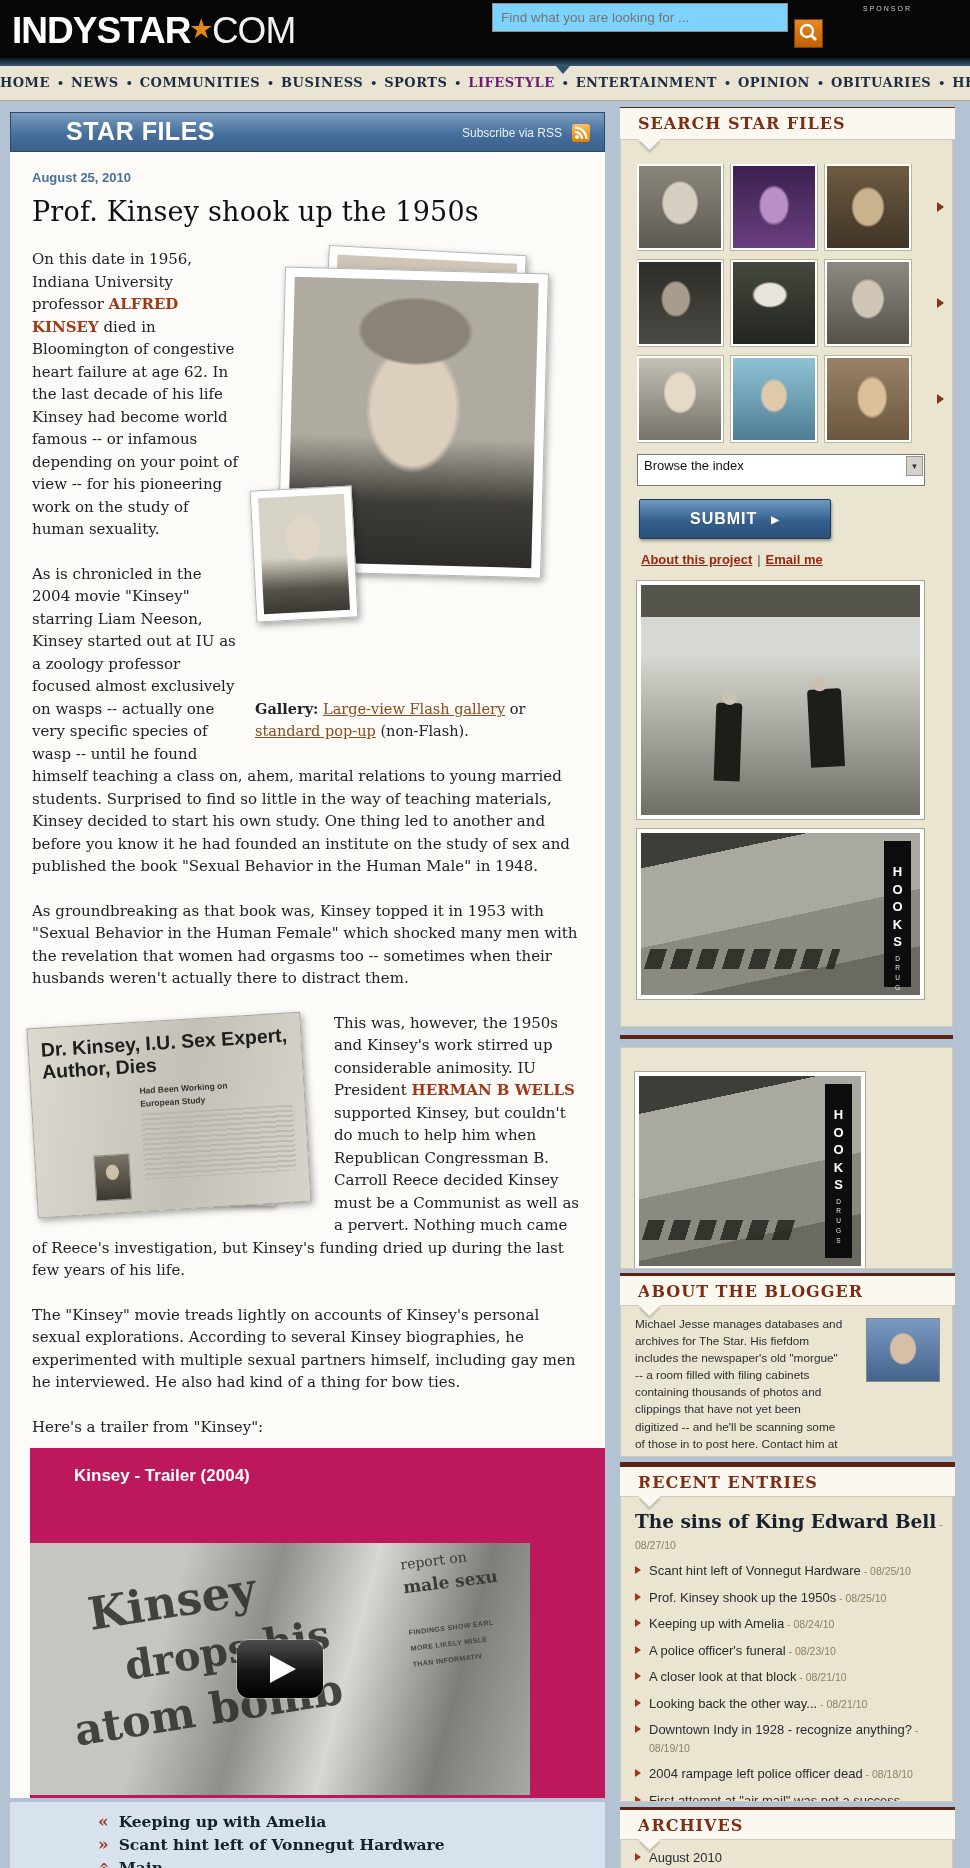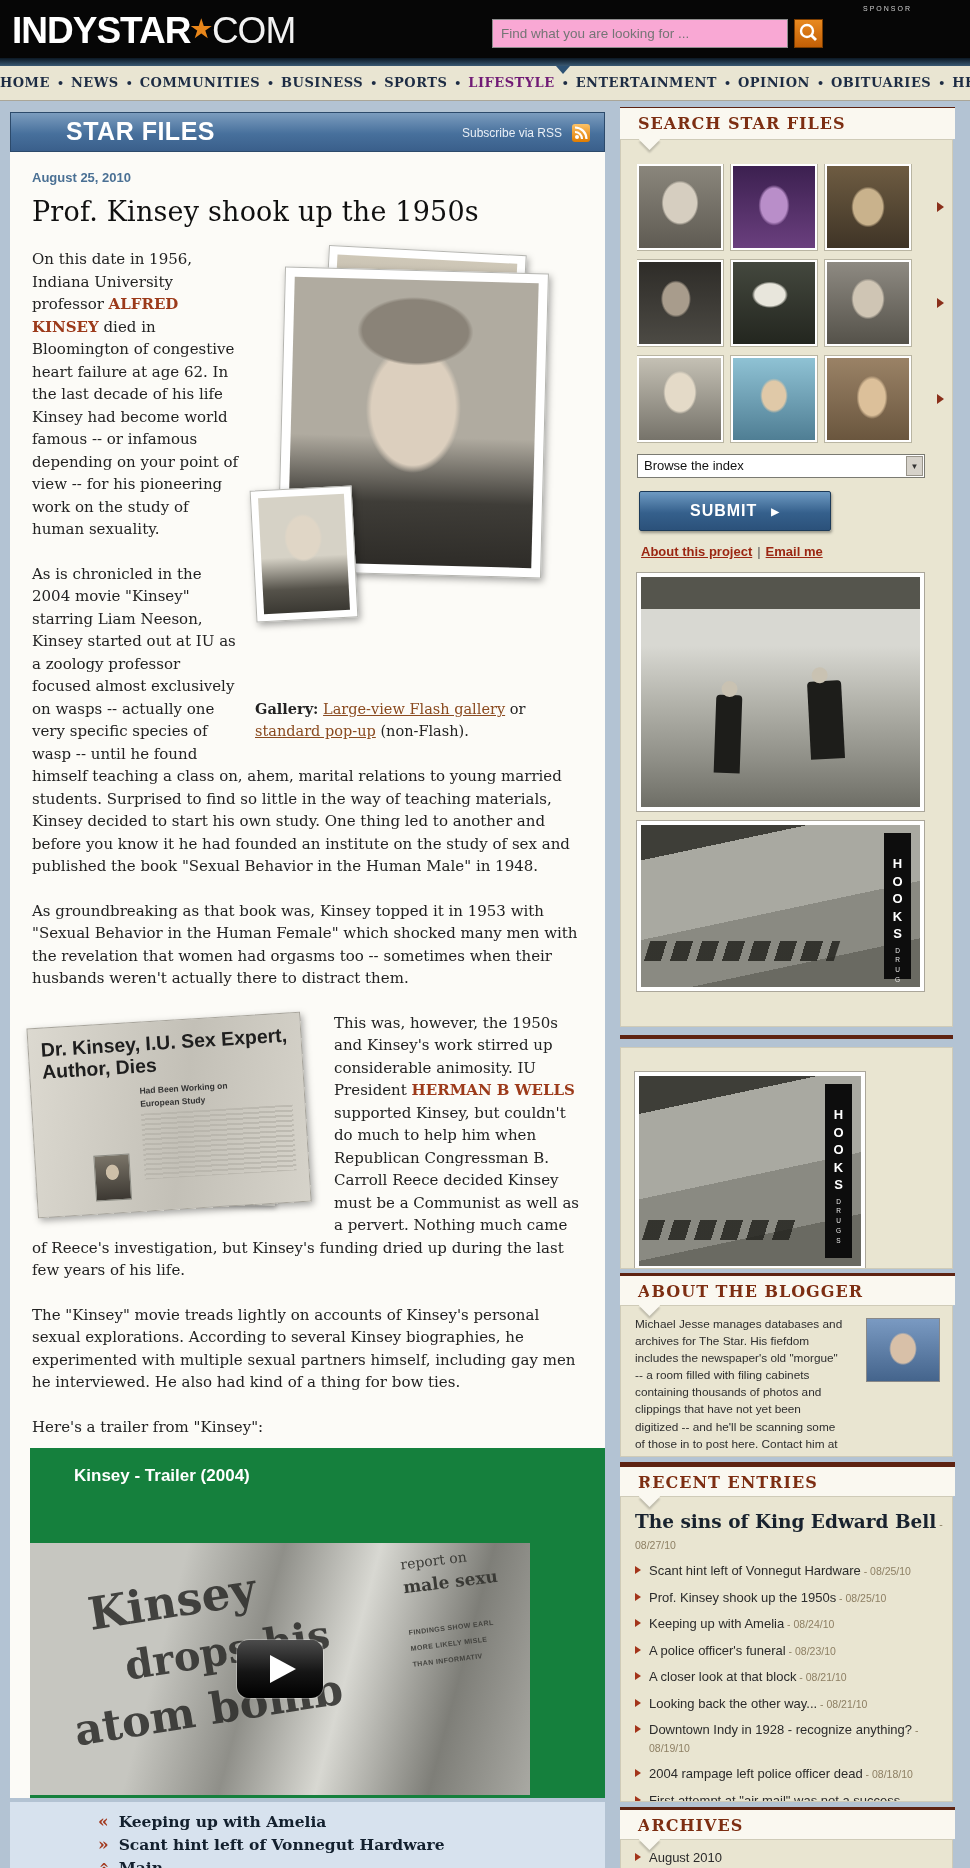--- a/index.html
+++ b/index.html
@@ -8,22 +8,22 @@
         font-family:"Liberation Sans",sans-serif;margin:0 auto;}
   
   .header{position:absolute;left:0;top:0;width:970px;height:66px;background:#060606;}
   .header-band{position:absolute;left:0;bottom:0;width:100%;height:8px;
                background:linear-gradient(#0b1824,#3a5972);}
   .logo{position:absolute;left:12px;top:10px;color:#fff;font-weight:bold;font-size:37px;
         letter-spacing:-1px;font-family:"Liberation Sans",sans-serif;}
   .logo .star{color:#e8861a;font-size:24px;vertical-align:6px;letter-spacing:0;}
   .logo .com{font-weight:normal;opacity:.95;}
   .sponsor{position:absolute;right:58px;top:5px;color:#cfcfcf;font-size:7px;letter-spacing:2px;}
-  .search-input{position:absolute;left:492px;top:19px;width:296px;height:29px;border:1px solid #8d8d8d;
-        padding:0 8px;font-size:13.5px;color:#555;background:#f9a8d4;font-family:"Liberation Sans",sans-serif;}
+  .search-input{position:absolute;left:492px;top:3px;width:296px;height:29px;border:1px solid #8d8d8d;
+        padding:0 8px;font-size:13.5px;color:#555;background:#7dd3fc;font-family:"Liberation Sans",sans-serif;}
   .search-btn{position:absolute;left:794px;top:19px;width:29px;height:29px;border:1px solid #7a3c00;
         background:linear-gradient(#ef9djson 0,#e8891f 0,#c25f06 100%);cursor:pointer;}
   .search-btn{background:linear-gradient(#e8891f,#c25f06);}
   .header-notch{position:absolute;left:556px;top:66px;width:0;height:0;
         border-left:7px solid transparent;border-right:7px solid transparent;border-top:8px solid #2d5273;z-index:3;}
   
   .navbar{position:absolute;left:0;top:66px;width:970px;height:35px;background:#e9e5d2;
         border-bottom:1px solid #aaa698;text-align:center;line-height:34px;
         font-family:"DejaVu Serif","Liberation Serif",serif;font-weight:bold;font-size:13px;color:#1d2c44;}
   .navitem{letter-spacing:.5px;cursor:pointer;}
@@ -67,21 +67,21 @@
   .clip{position:absolute;left:0;top:6px;width:274px;height:190px;padding:10px 12px;
         background:linear-gradient(100deg,#dcd9d0,#c3c0b7 55%,#d6d3ca);transform:rotate(-3.5deg);
         box-shadow:2px 3px 7px rgba(0,0,0,.35);border:1px solid #a8a59c;}
   .clip-headline{font-family:"Liberation Sans",sans-serif;font-weight:bold;font-size:19.5px;line-height:1.15;color:#1e1e1e;}
   .clip-sub{font-family:"Liberation Sans",sans-serif;font-weight:bold;font-size:8.5px;color:#333;margin:7px 0 4px 96px;width:120px;}
   .clip-lines{height:66px;margin-left:96px;opacity:.7;
         background:repeating-linear-gradient(#b4b1a8 0 2px,transparent 2px 5px);}
   .clip-photo{position:absolute;left:58px;bottom:12px;width:36px;height:46px;border:1px solid #8a8a82;
         background:radial-gradient(ellipse 11px 13px at 50% 38%,#cdbfa8 0 55%,transparent 62%),linear-gradient(#7a7468,#3c3832);}
   
-  .video{width:598px;height:400px;background:#15803d;position:relative;margin:10px 0 20px -2px;}
+  .video{width:598px;height:400px;background:#be185d;position:relative;margin:10px 0 20px -2px;}
   .video-title{color:#fff;font-weight:bold;font-size:17px;font-family:"Liberation Sans",sans-serif;
         padding:15px 0 0 44px;}
   .frame{position:absolute;left:0;top:95px;width:500px;height:252px;overflow:hidden;cursor:pointer;
         background:linear-gradient(105deg,#c6c6c0 0 28%,#8f8f89 45%,#d8d8d2 62%,#7e7e78 82%,#a9a9a3);}
   .bigwords{position:absolute;left:26px;top:22px;transform:rotate(-9deg);
         font-family:"DejaVu Serif","Liberation Serif",serif;font-weight:bold;color:rgba(42,42,40,.85);}
   .w1{font-size:45px;margin-left:40px;}
   .w2{font-size:40px;margin-left:68px;margin-top:-8px;}
   .w3{font-size:43px;margin-left:8px;margin-top:-6px;}
   .sidecol{position:absolute;right:6px;top:4px;width:118px;transform:rotate(-7deg);color:#3a3a36;
@@ -119,21 +119,21 @@
   .p4{background:radial-gradient(ellipse 26px 32px at 45% 45%,#a89c8c 0 50%,transparent 58%),linear-gradient(#2e2c28,#4c4a44);}
   .p5{background:radial-gradient(ellipse 30px 22px at 45% 40%,#e8e6dc 0 50%,transparent 60%),linear-gradient(#44483e,#23261f);}
   .p6{background:radial-gradient(ellipse 28px 34px at 50% 45%,#cfc5b4 0 52%,transparent 60%),linear-gradient(#8e8a82,#55524a);}
   .p7{background:radial-gradient(ellipse 28px 36px at 50% 42%,#e4dac8 0 52%,transparent 60%),linear-gradient(#c4c0b4,#76736a);}
   .p8{background:radial-gradient(ellipse 24px 30px at 50% 46%,#e0c9a8 0 48%,transparent 58%),linear-gradient(#8fc2d4,#4f7e94);}
   .p9{background:radial-gradient(ellipse 26px 36px at 55% 48%,#dcc09a 0 50%,transparent 60%),linear-gradient(#9a8266,#6a563e);}
   .row-arrow{position:absolute;right:8px;width:0;height:0;border-left:7px solid #8a2f1a;
         border-top:5px solid transparent;border-bottom:5px solid transparent;cursor:pointer;}
   .ra1{top:62px;} .ra2{top:158px;} .ra3{top:254px;}
   .grid{overflow:hidden;width:290px;}
-  .dropdown{position:relative;width:288px;height:24px;background:#fff;border:1px solid #7a7a72;
+  .dropdown{position:relative;width:288px;height:32px;background:#fff;border:1px solid #7a7a72;
         font-size:13px;line-height:22px;padding-left:6px;color:#111;margin-top:2px;cursor:pointer;
         font-family:"Liberation Sans",sans-serif;}
   .dd-btn{position:absolute;right:1px;top:1px;width:17px;height:20px;background:#d6d2ca;border:1px solid #98948a;
         text-align:center;font-size:8px;line-height:19px;color:#333;}
   .submit{width:192px;height:40px;margin:13px 0 0 2px;border:1px solid #1c3a58;border-radius:2px;
         background:linear-gradient(#6e9ac2,#35608c 55%,#2b517a);color:#fff;font-weight:bold;font-size:16px;
         letter-spacing:1px;text-align:center;line-height:38px;box-shadow:1px 2px 3px rgba(0,0,0,.35);cursor:pointer;}
   .submit .sarrow{font-size:10px;margin-left:14px;vertical-align:1px;}
   .side-links{margin:13px 0 0 4px;font-size:13px;font-weight:bold;font-family:"Liberation Sans",sans-serif;}
   .side-links a{color:#9b2612;text-decoration:underline;cursor:pointer;}

